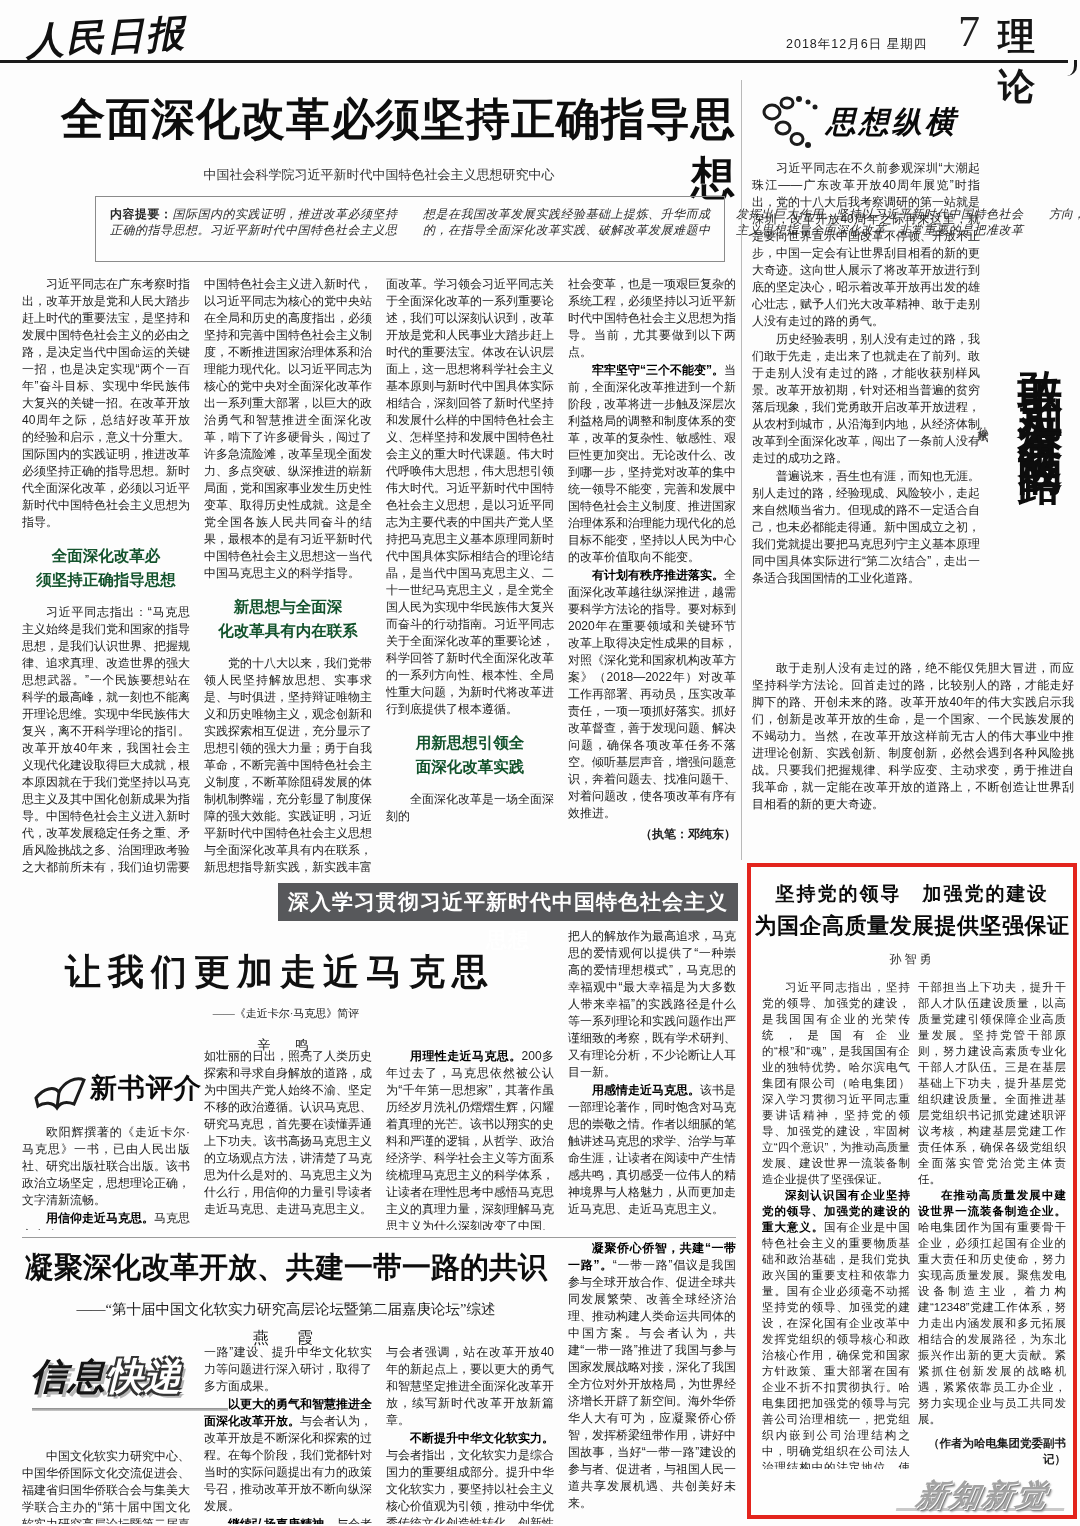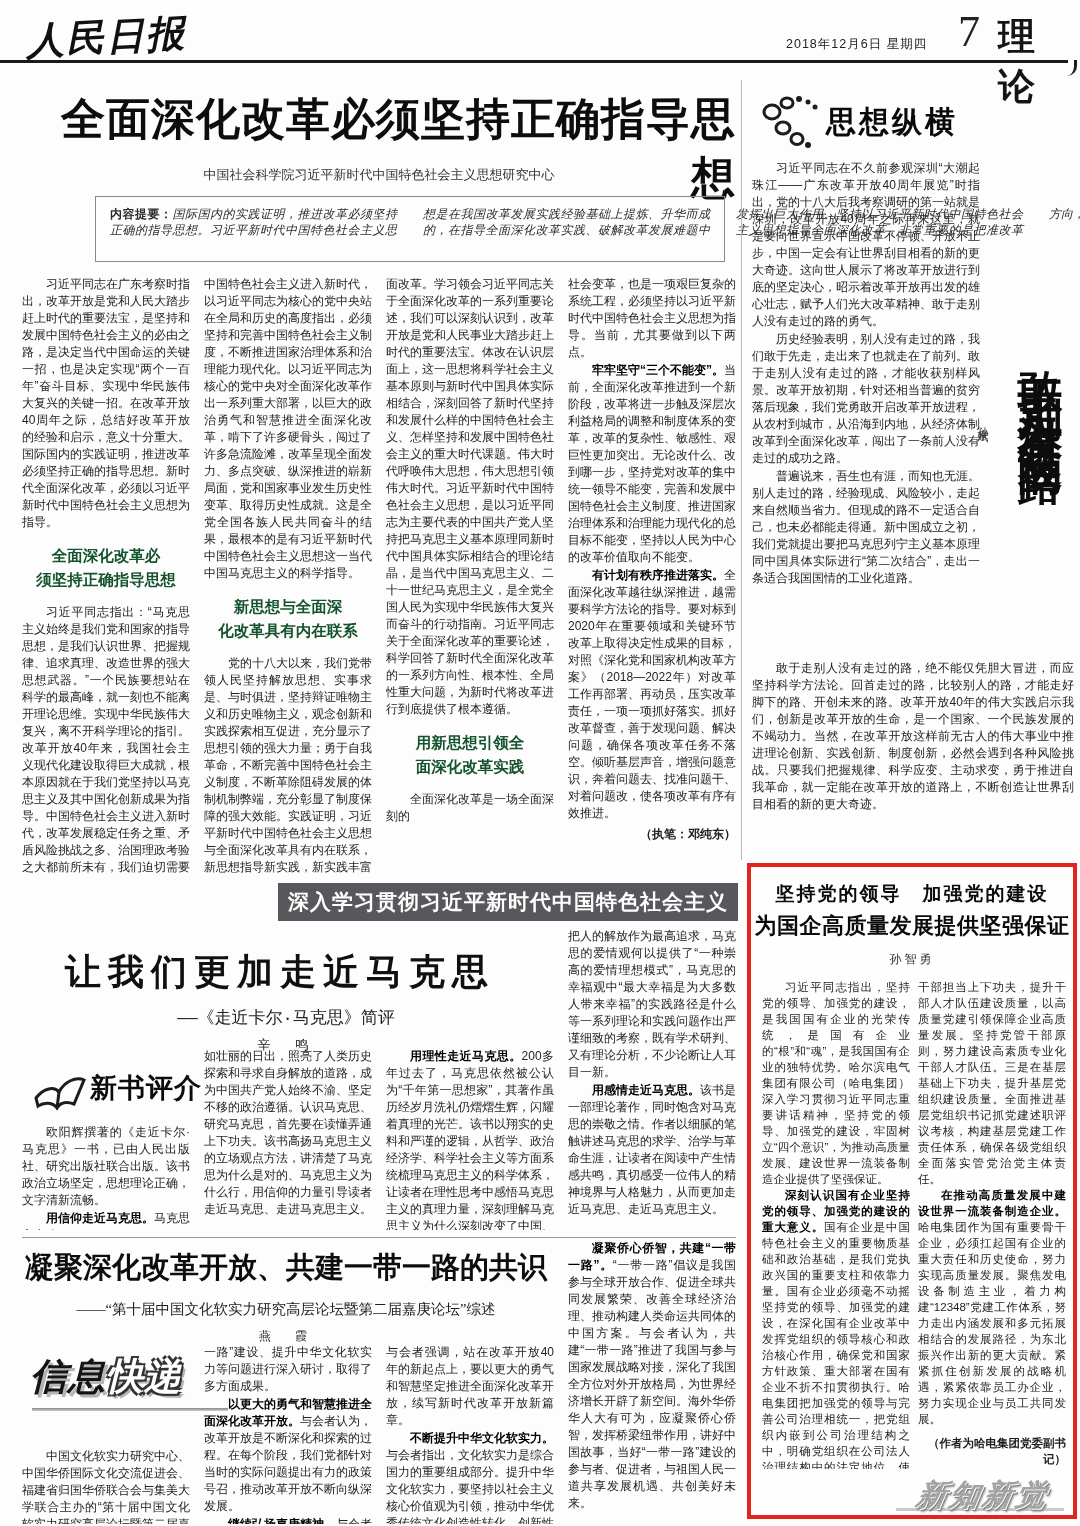--- a/index.html
+++ b/index.html
@@ -41,60 +41,60 @@
   .mcol { top:276px; width:168px; height:598px; }
   .mcol1 { left:22px; } .mcol2 { left:204px; } .mcol3 { left:386px; } .mcol4 { left:568px; }
   .subhead { margin:13px 0 12px 0; font-weight:800; font-size:15.5px;
     line-height:24px; color:#14532d; text-align:center; }
   .credit { text-align:right; margin-top:4px; font-weight:bold; }
 
   .vdiv { left:741px; top:80px; width:1px; height:780px; background:#b9b9b9; }
 
   
   .sx-head { left:760px; top:92px; width:240px; height:60px; }
-  .sx-title { left:826px; top:102px; font-size:30px; font-weight:900; letter-spacing:3px; color:#0a0a0a; }
+  .sx-title { left:826px; top:102px; font-size:30px; font-weight:900; letter-spacing:3px; color:#0a0a0a;font-style:italic; }
   .sx-text-top { left:752px; top:160px; width:228px; height:492px; }
   .sx-author { left:974px; top:418px; width:16px; font-size:11px; color:#333;
     writing-mode:vertical-rl; letter-spacing:2px; }
   .sx-headline { left:994px; top:108px; width:76px; height:552px;
     writing-mode:vertical-rl; font-size:45px; font-weight:800; letter-spacing:9px;
     color:#0d0d0d; text-align:center; }
   .sx-text-bottom { left:752px; top:660px; width:322px; height:197px; }
 
   
   .banner { left:278px; top:883px; width:460px; height:38px; background:#57585b;
     color:#fff; font-size:21px; font-weight:700; letter-spacing:1px;
     line-height:38px; text-align:center; }
 
   
   .marx-headline { left:16px; top:948px; width:528px; text-align:center;
     font-family:"Liberation Serif", serif; font-weight:700; font-size:36px;
     letter-spacing:7px; color:#101010; }
   .marx-subtitle { left:22px; top:1006px; width:528px; text-align:center;
-    font-family:Liberation Mono, monospace; font-size:17px; color:#222; }
+    font-family:Liberation Serif, serif; font-size:11px; color:#222; }
   .marx-author { left:22px; top:1036px; width:528px; text-align:center;
     font-size:13px; letter-spacing:6px; color:#222; }
   .book-label { left:30px; top:1058px; width:205px; height:62px; }
   .book-label .txt { position:absolute; left:60px; top:12px; font-size:27px;
     font-weight:900; letter-spacing:1px; color:#0b0b0b; }
   .marx-c1 { left:22px; top:1124px; width:168px; height:106px; }
   .marx-c2 { left:204px; top:1048px; width:168px; height:182px; }
   .marx-c3 { left:386px; top:1048px; width:168px; height:182px; }
   .marx-c4 { left:568px; top:928px; width:168px; height:302px; }
 
   .hdiv { left:22px; top:1237px; width:714px; height:1px; background:#9a9a9a; }
 
   
   .forum-headline { left:22px; top:1248px; width:528px; text-align:center;
     font-family:"Liberation Serif", serif; font-weight:900; font-size:29px;
     letter-spacing:0px; color:#0d0d0d; }
   .forum-subtitle { left:22px; top:1300px; width:528px; text-align:center;
     font-family:"Liberation Serif", serif; font-size:14.5px; color:#222; }
   .forum-author { left:22px; top:1328px; width:528px; text-align:center;
-    font-size:12px; letter-spacing:6px; color:#222; }
+    font-size:16px; letter-spacing:6px; color:#222; }
   .info-label { left:30px; top:1352px; width:205px; height:78px; }
   .info-label .w1 { font-size:37px; font-weight:900; font-style:italic;
     color:#141414; text-shadow:3px 3px 0 #b5b5b5; letter-spacing:1px;margin-top:22px; }
   .info-label .w2 { font-size:37px; font-weight:900; font-style:italic;
     color:#fff; letter-spacing:1px;
     text-shadow:-2px -2px 0 #333, 2px -2px 0 #333, -2px 2px 0 #333, 2px 2px 0 #333, 4px 4px 0 #b5b5b5; }
   .info-rule { position:absolute; left:2px; top:56px; width:196px; height:3px;
     background:linear-gradient(#888,#ccc); }
   .forum-c1 { left:22px; top:1448px; width:168px; height:76px; }
   .forum-c2 { left:204px; top:1344px; width:168px; height:180px; }

